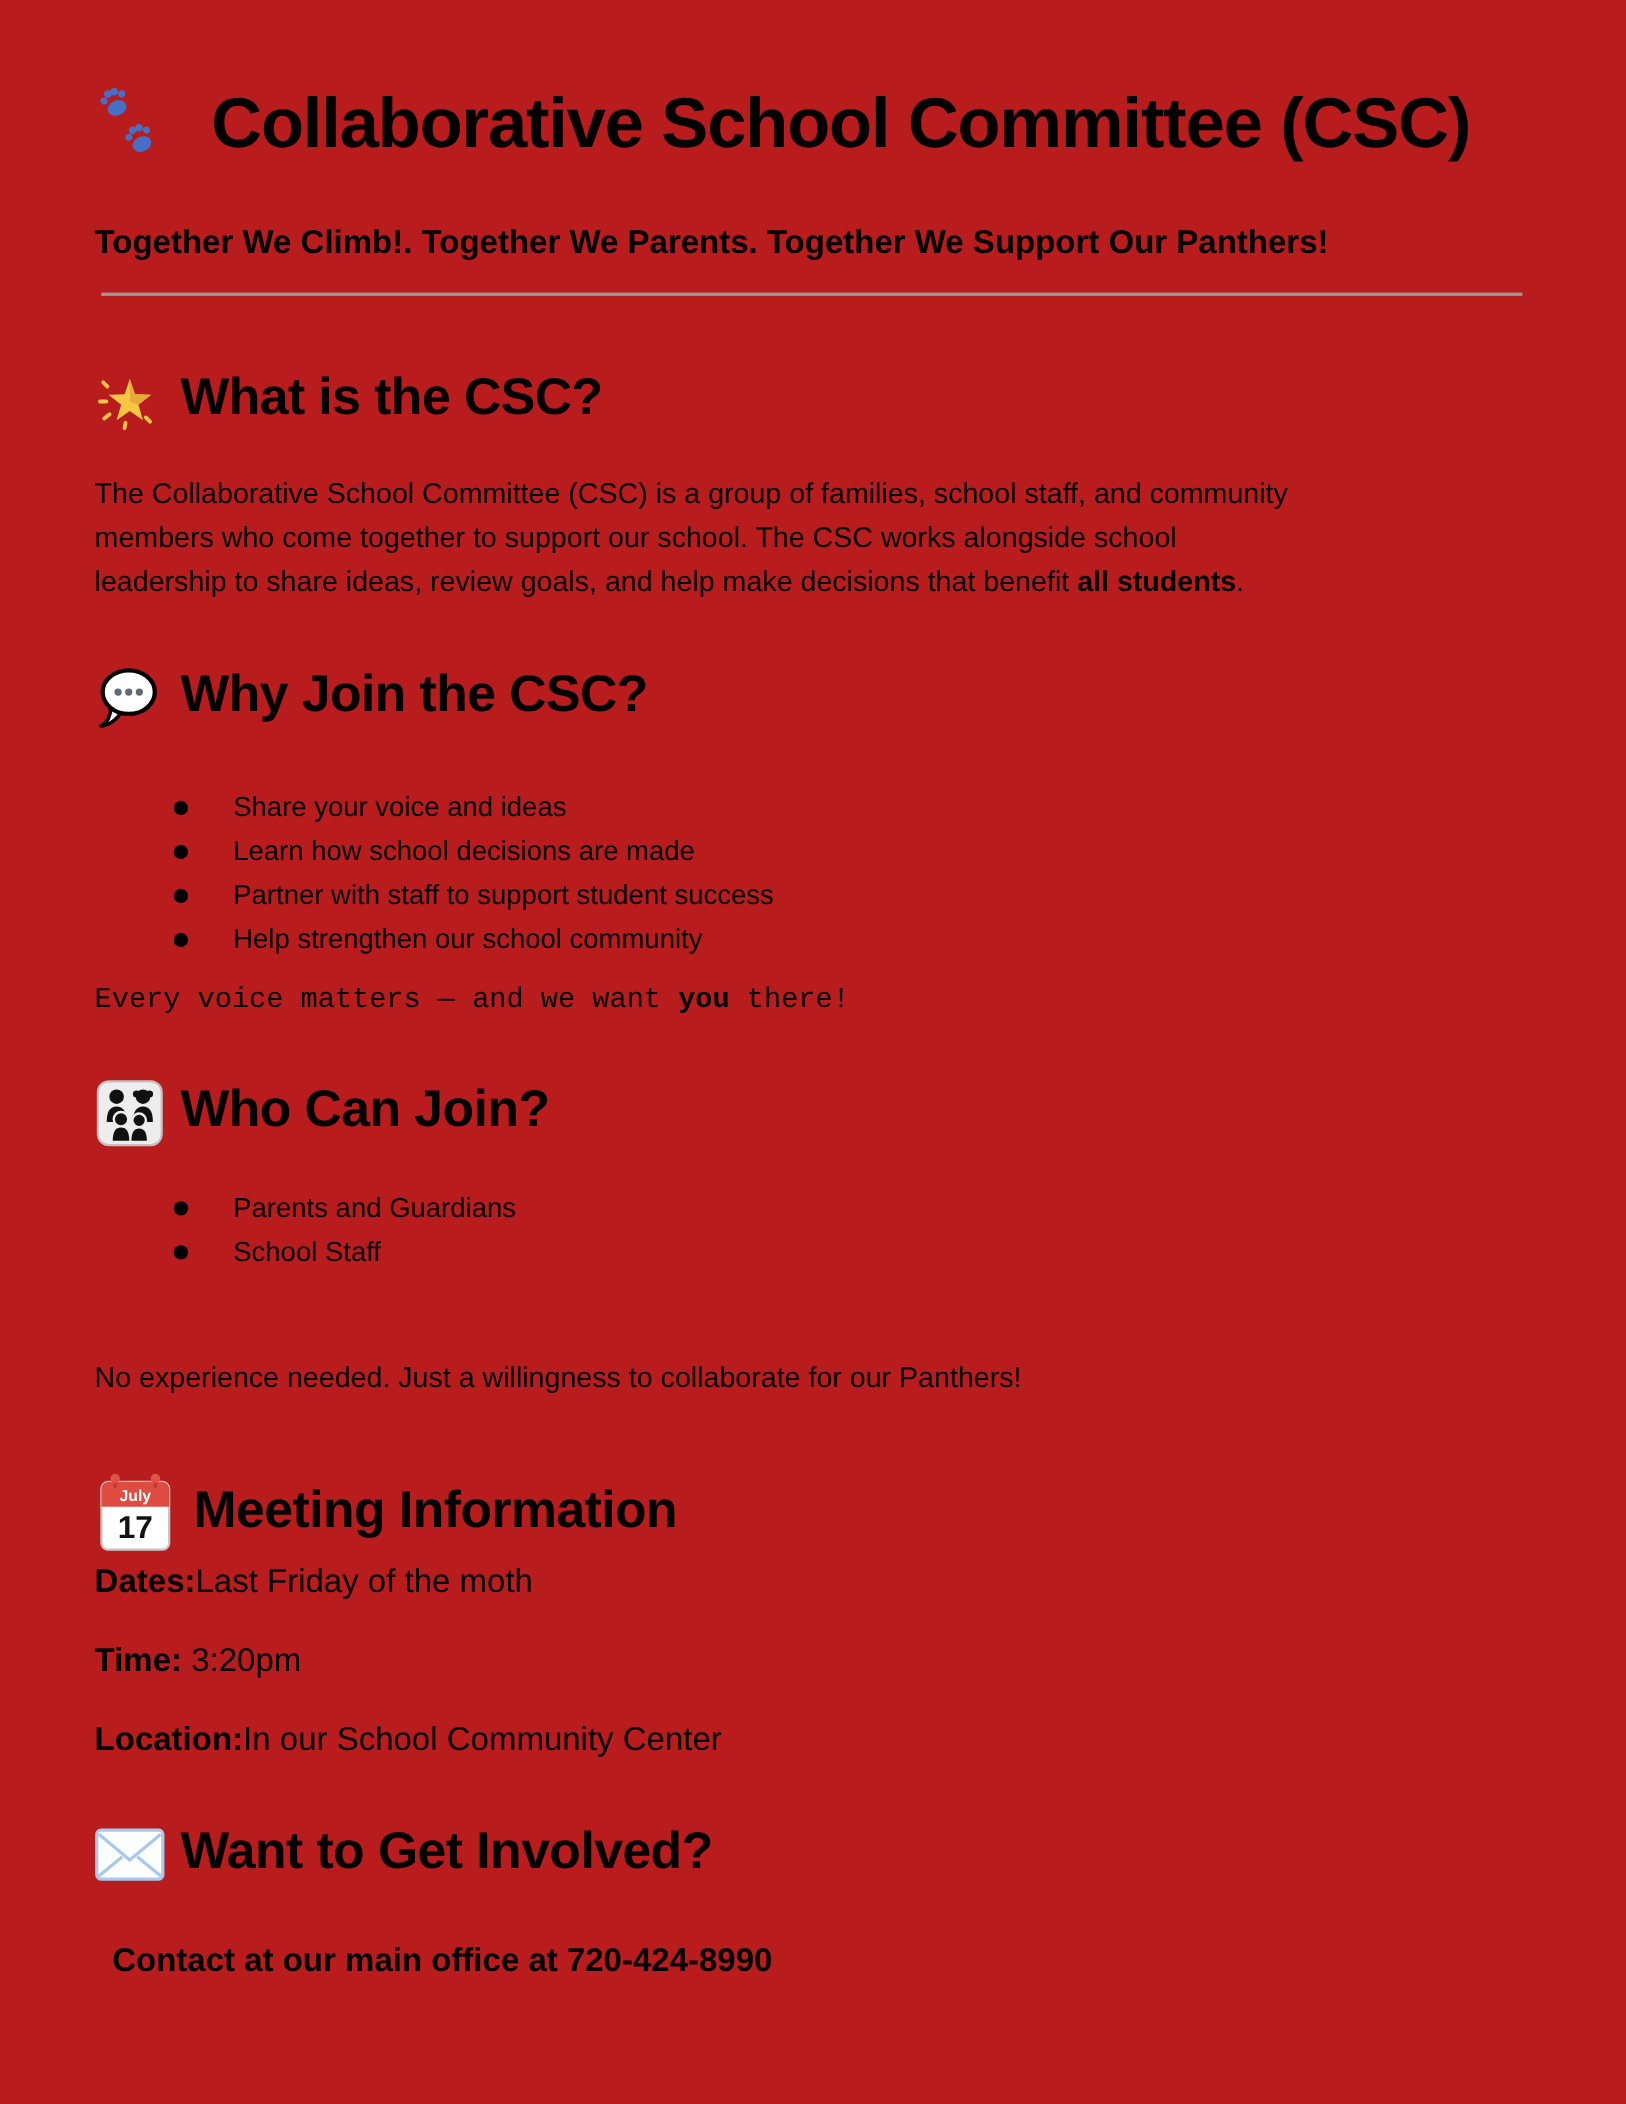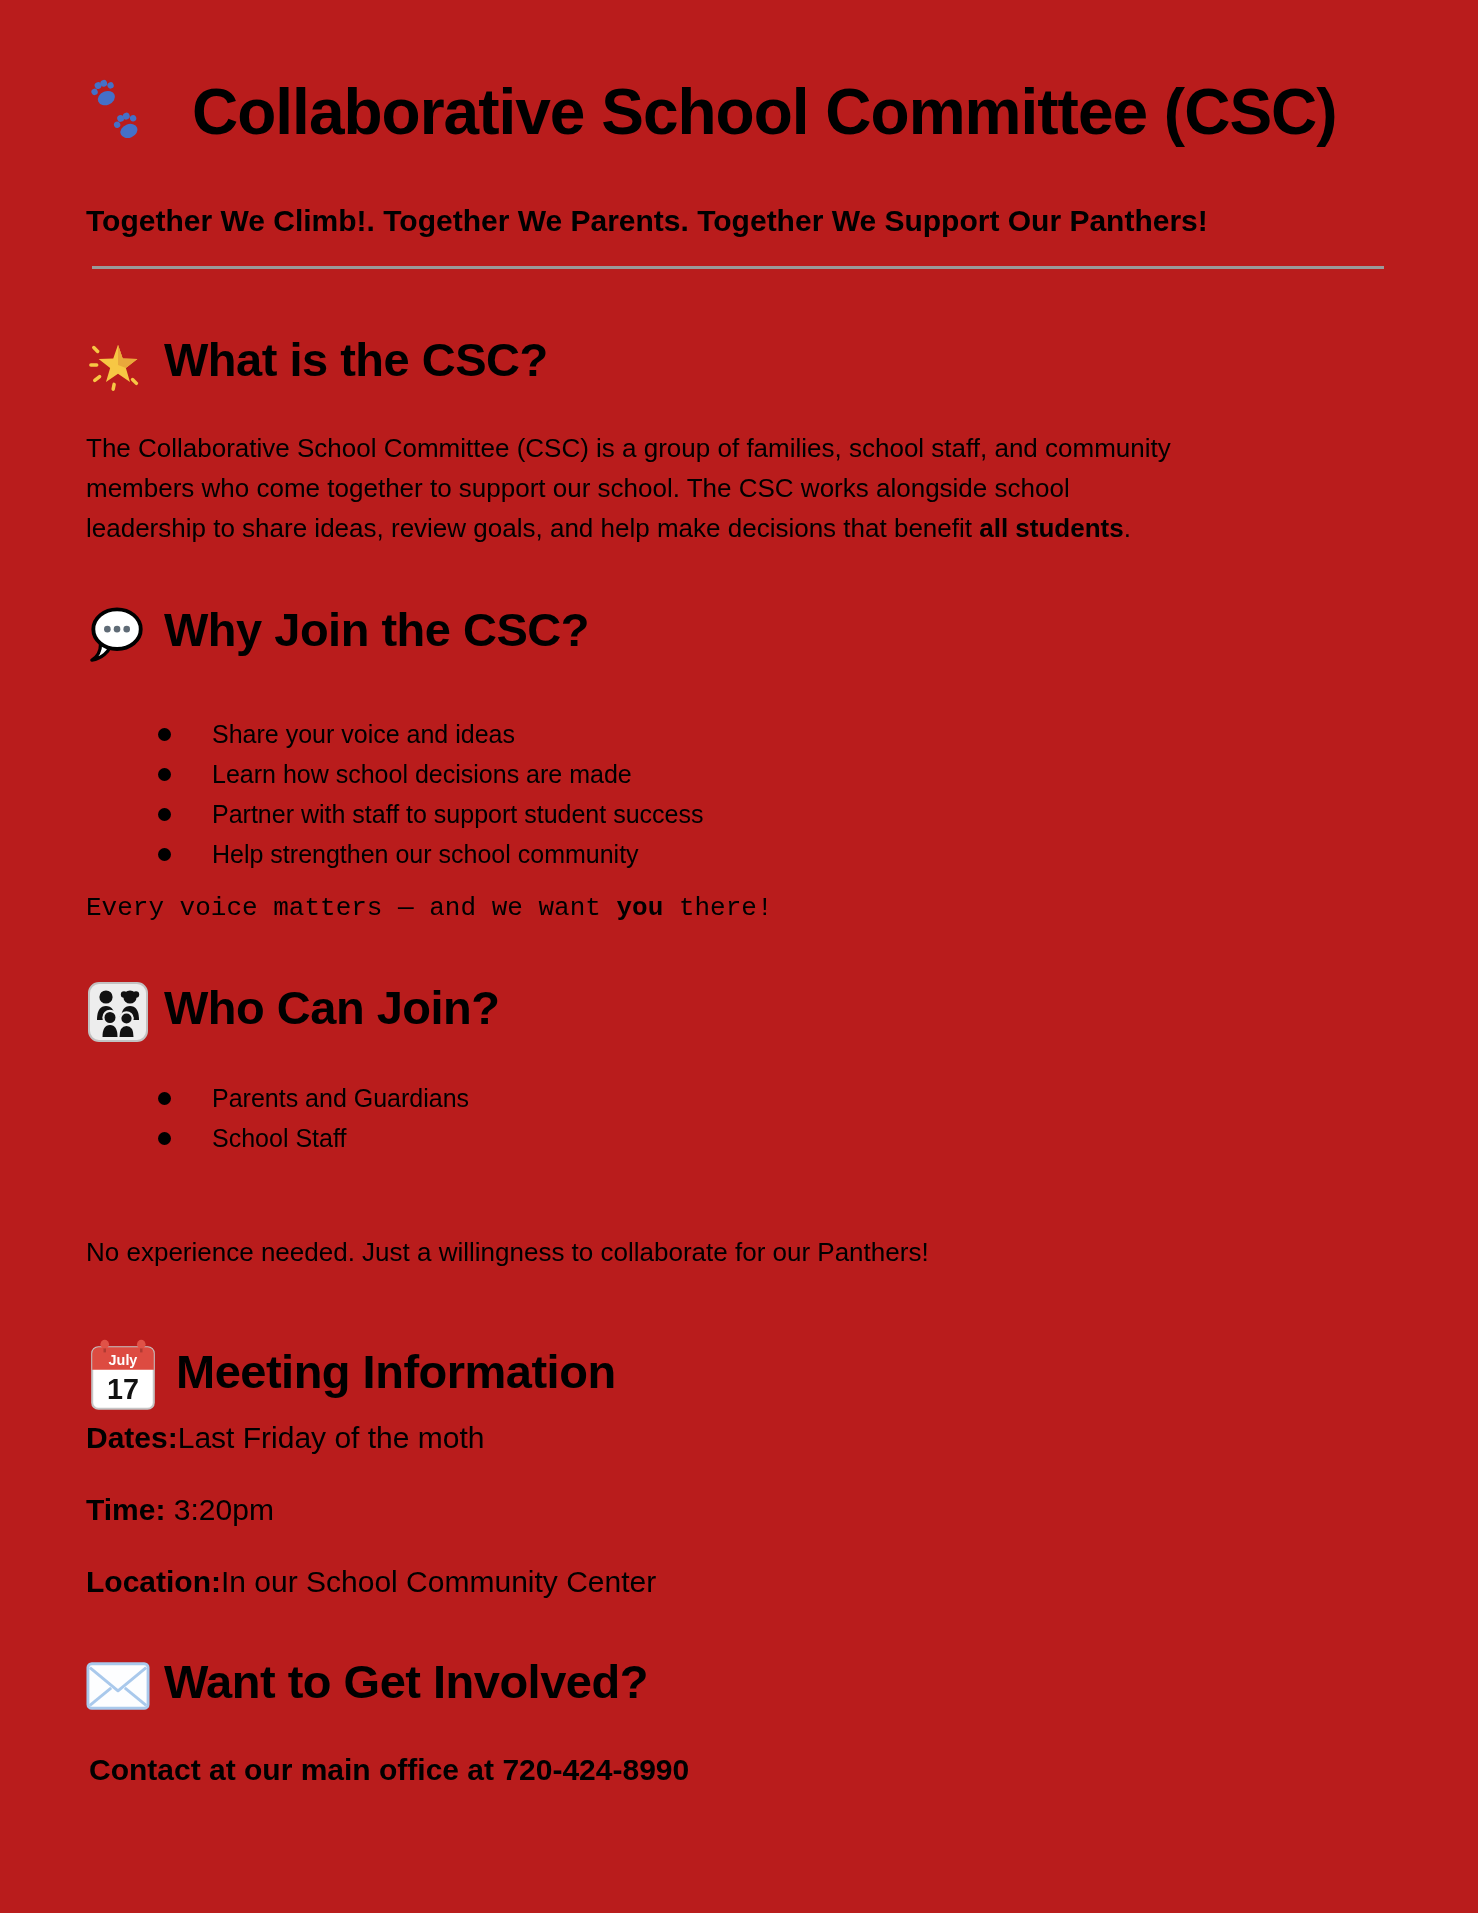--- a/index.html
+++ b/index.html
@@ -195,15 +195,15 @@
       <svg width="64" height="50" viewBox="0 0 66 50">
         <rect x="2" y="2" width="62" height="46" rx="4" fill="#fdfeff" stroke="#A9C9EC" stroke-width="3"></rect>
         <polyline points="4,6 33,30 62,6" fill="none" stroke="#A9C9EC" stroke-width="3" stroke-linejoin="round"></polyline>
         <line x1="4" y1="45" x2="26" y2="27" stroke="#A9C9EC" stroke-width="3"></line>
         <line x1="62" y1="45" x2="40" y2="27" stroke="#A9C9EC" stroke-width="3"></line>
       </svg>
     </span>
     <h2 class="sec-title">Want to Get Involved?</h2>
   </div>
 
-  <p class="abs p-contact" style="margin:3px;">Contact at our main office at 720-424-8990</p>
+  <p class="abs p-contact" style="margin:16px;">Contact at our main office at 720-424-8990</p>
 
 </div>
 
 </body></html>

